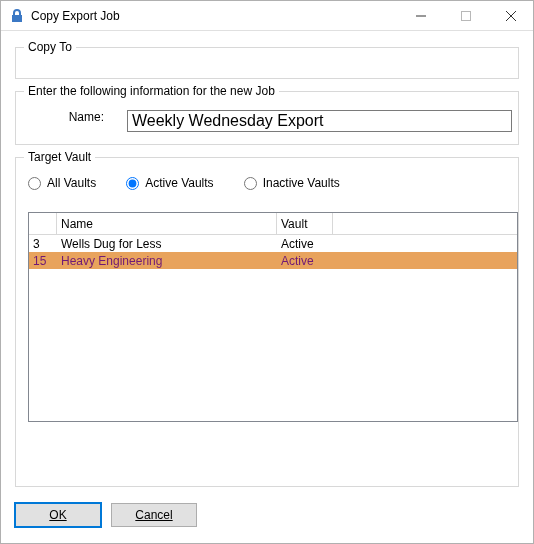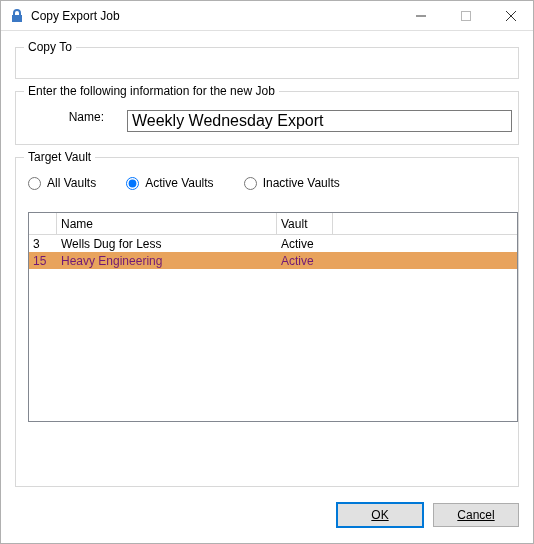--- a/index.html
+++ b/index.html
@@ -94,21 +94,21 @@
   .grid-body { flex:1; overflow:auto; }
   .row { display: flex; height: 17px; align-items: center; }
   .row .cell { padding-left: 4px; }
   .row .c-id { width: 28px; }
   .row .c-name { width: 220px; }
   .row .c-status { width: 56px; }
   .row.selected { background: #e8a35d; color: #701a75; }
   
   .buttons {
     display: flex;
-    justify-content: flex-end;
+    justify-content: flex-start;
     gap: 10px;
     padding: 10px 0 2px 0;
   }
   .btn {
     min-width: 86px;
     height: 24px;
     border: 1px solid #adadad;
     background: #e1e1e1;
     font-family: inherit;
     font-size: 12px;

